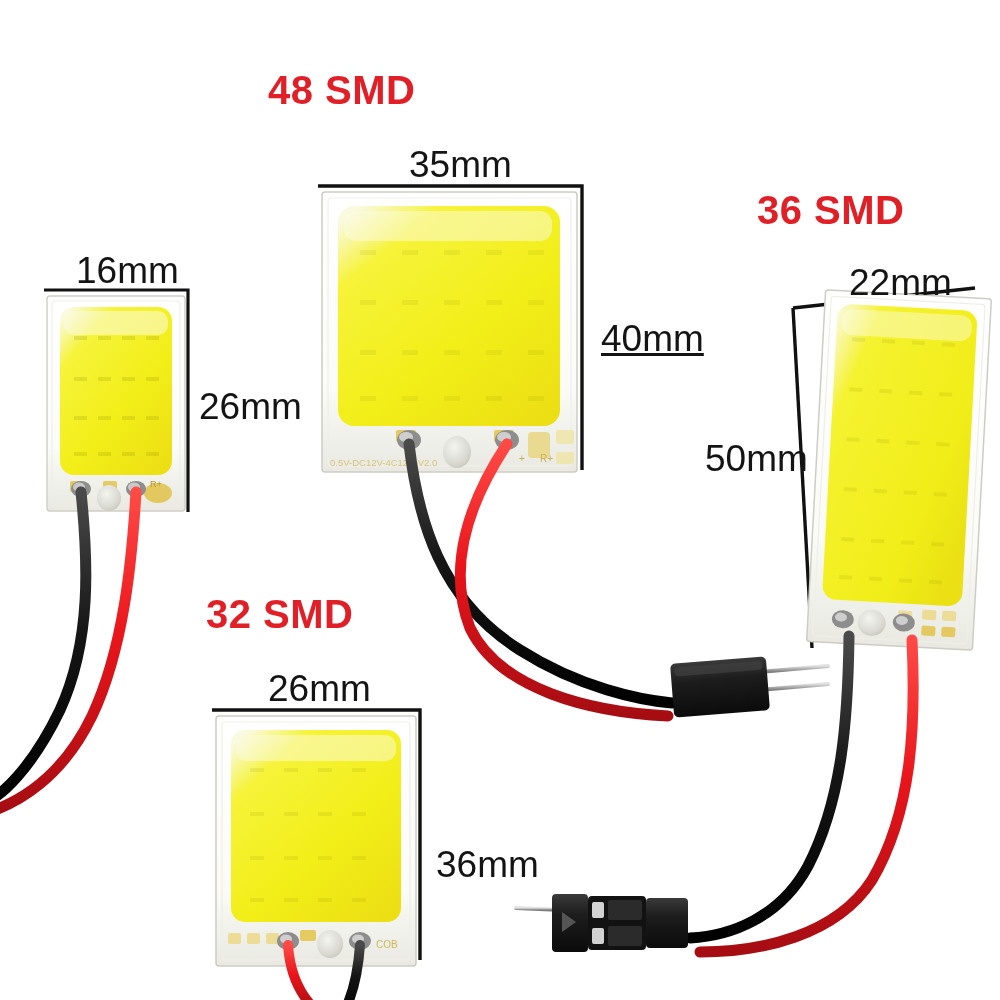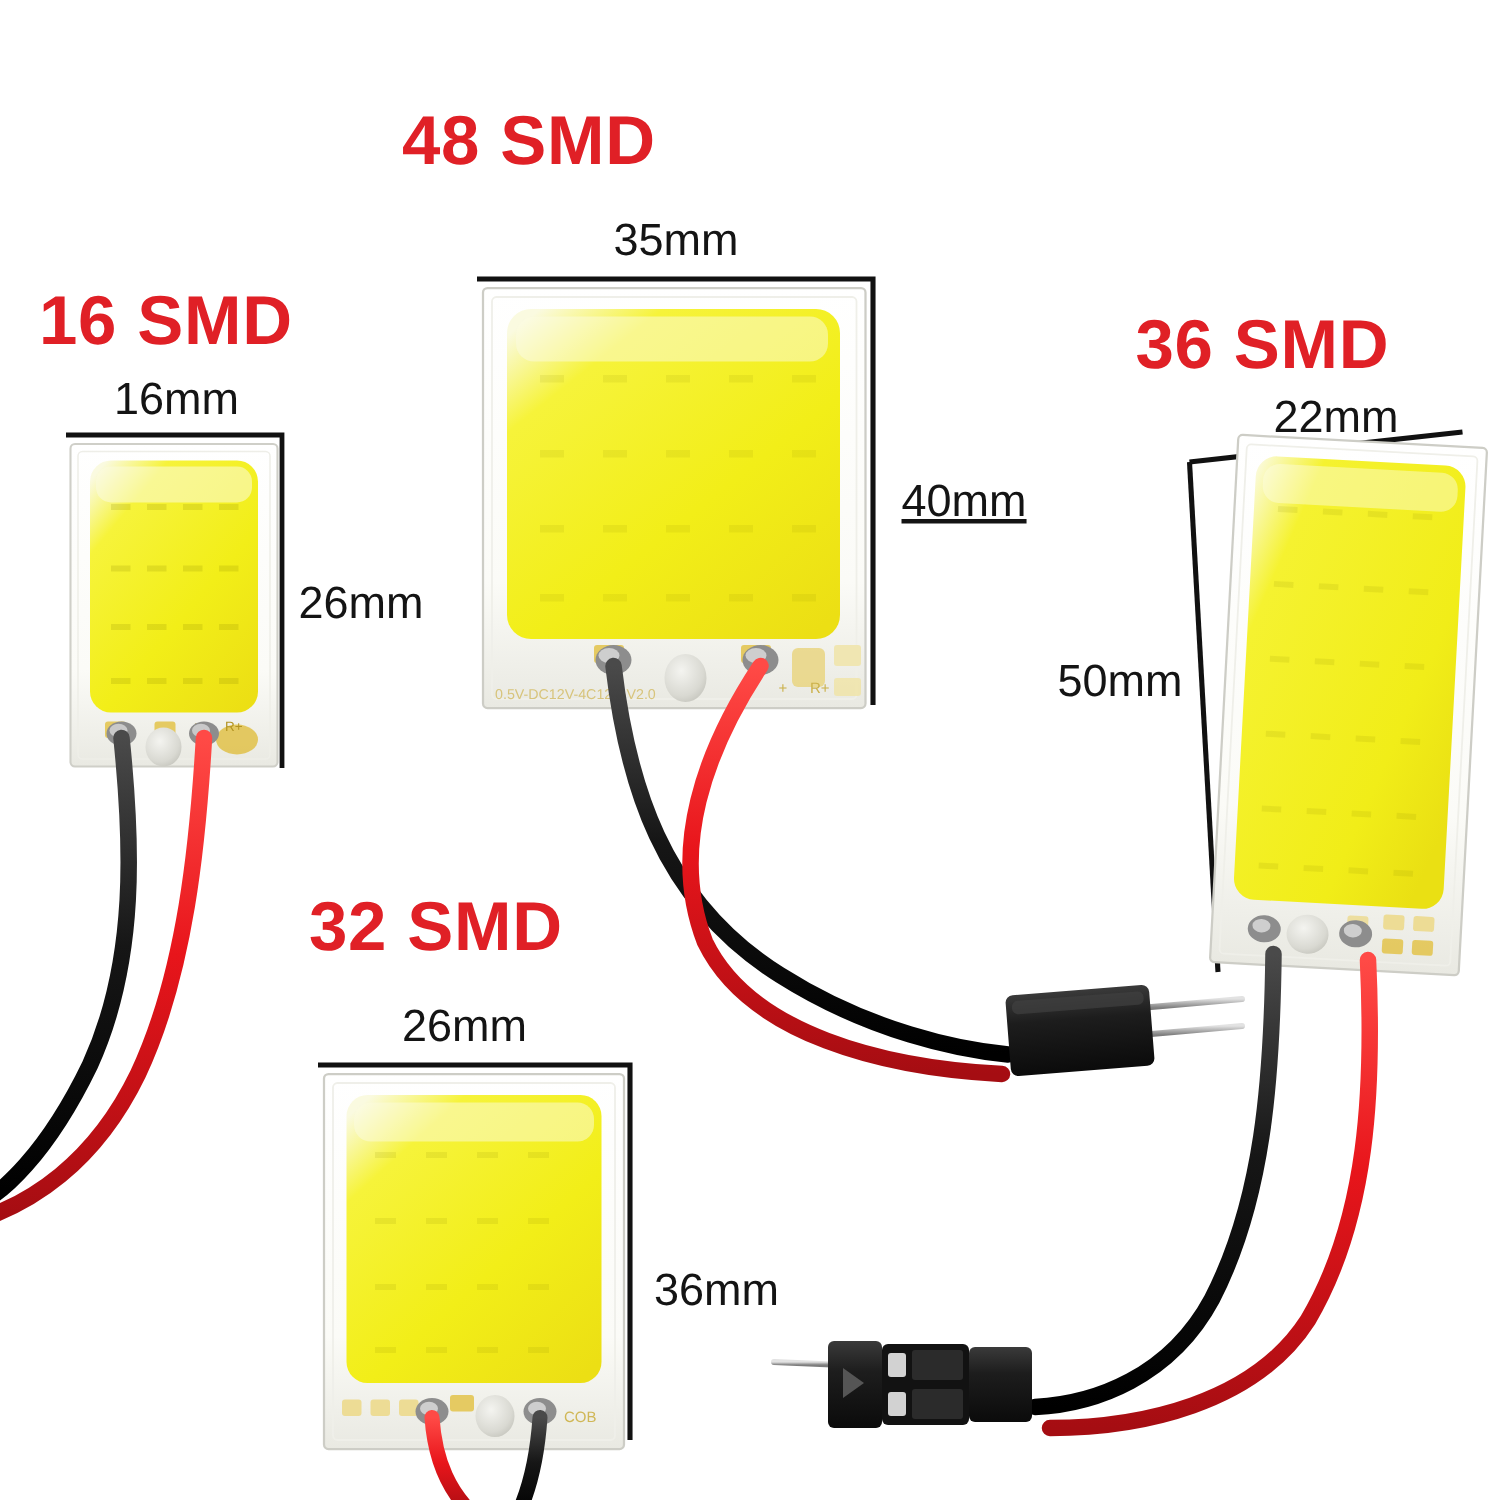--- a/index.html
+++ b/index.html
@@ -7,27 +7,27 @@
     width:1000px;height:1000px;
     background:#ffffff;
     font-family:"Liberation Sans",sans-serif;
     overflow:hidden;
     position:relative;
   }
   #stage{position:absolute;inset:0;width:1000px;height:1000px;}
   .lbl{position:absolute;white-space:nowrap;line-height:1;}
   .smd-label{
     color:#e02026;
-    font-size:46px;
+    font-size:40px;
     font-weight:700;
     letter-spacing:0.5px;
   }
   .dim-label{
     color:#141414;
-    font-size:30px;
+    font-size:37px;
     font-weight:400;
   }
   svg.art{position:absolute;left:0;top:0;width:1000px;height:1000px;}
 </style>
 </head>
 <body>
 
 <div id="stage">
 
   <svg class="art" viewBox="0 0 1000 1000">
@@ -303,29 +303,28 @@
 
       <rect x="592" y="902" width="12" height="16" rx="2" fill="#d2d2d2"></rect>
       <rect x="592" y="928" width="12" height="16" rx="2" fill="#d2d2d2"></rect>
       <rect x="608" y="900" width="34" height="20" rx="2" fill="#2b2b2b"></rect>
       <rect x="608" y="926" width="34" height="20" rx="2" fill="#2b2b2b"></rect>
 
       <path d="M562 912 L576 922 L562 932 Z" fill="#555"></path>
     </g>
   </svg>
 
-  <div class="lbl smd-label" style="left:26px;top:190px;">16 SMD</div>
   <div class="lbl dim-label" style="left:76px;top:252px;">16mm</div>
   <div class="lbl dim-label" style="left:199px;top:388px;">26mm</div>
 
   <div class="lbl smd-label" style="left:268px;top:70px;">48 SMD</div>
   <div class="lbl dim-label" style="left:409px;top:146px;">35mm</div>
   <div class="lbl dim-label" style="left:601px;top:320px;text-decoration:underline;">40mm</div>
 
   <div class="lbl smd-label" style="left:206px;top:594px;">32 SMD</div>
   <div class="lbl dim-label" style="left:268px;top:670px;">26mm</div>
   <div class="lbl dim-label" style="left:436px;top:818px;margin-top:28px;">36mm</div>
 
-  <div class="lbl smd-label" style="left:757px;top:190px;margin-top:16px;">36 SMD</div>
+  <div class="lbl smd-label" style="left:757px;top:190px;">36 SMD</div>
   <div class="lbl dim-label" style="left:849px;top:264px;">22mm</div>
   <div class="lbl dim-label" style="left:705px;top:440px;">50mm</div>
 
 </div>
 
 </body></html>

